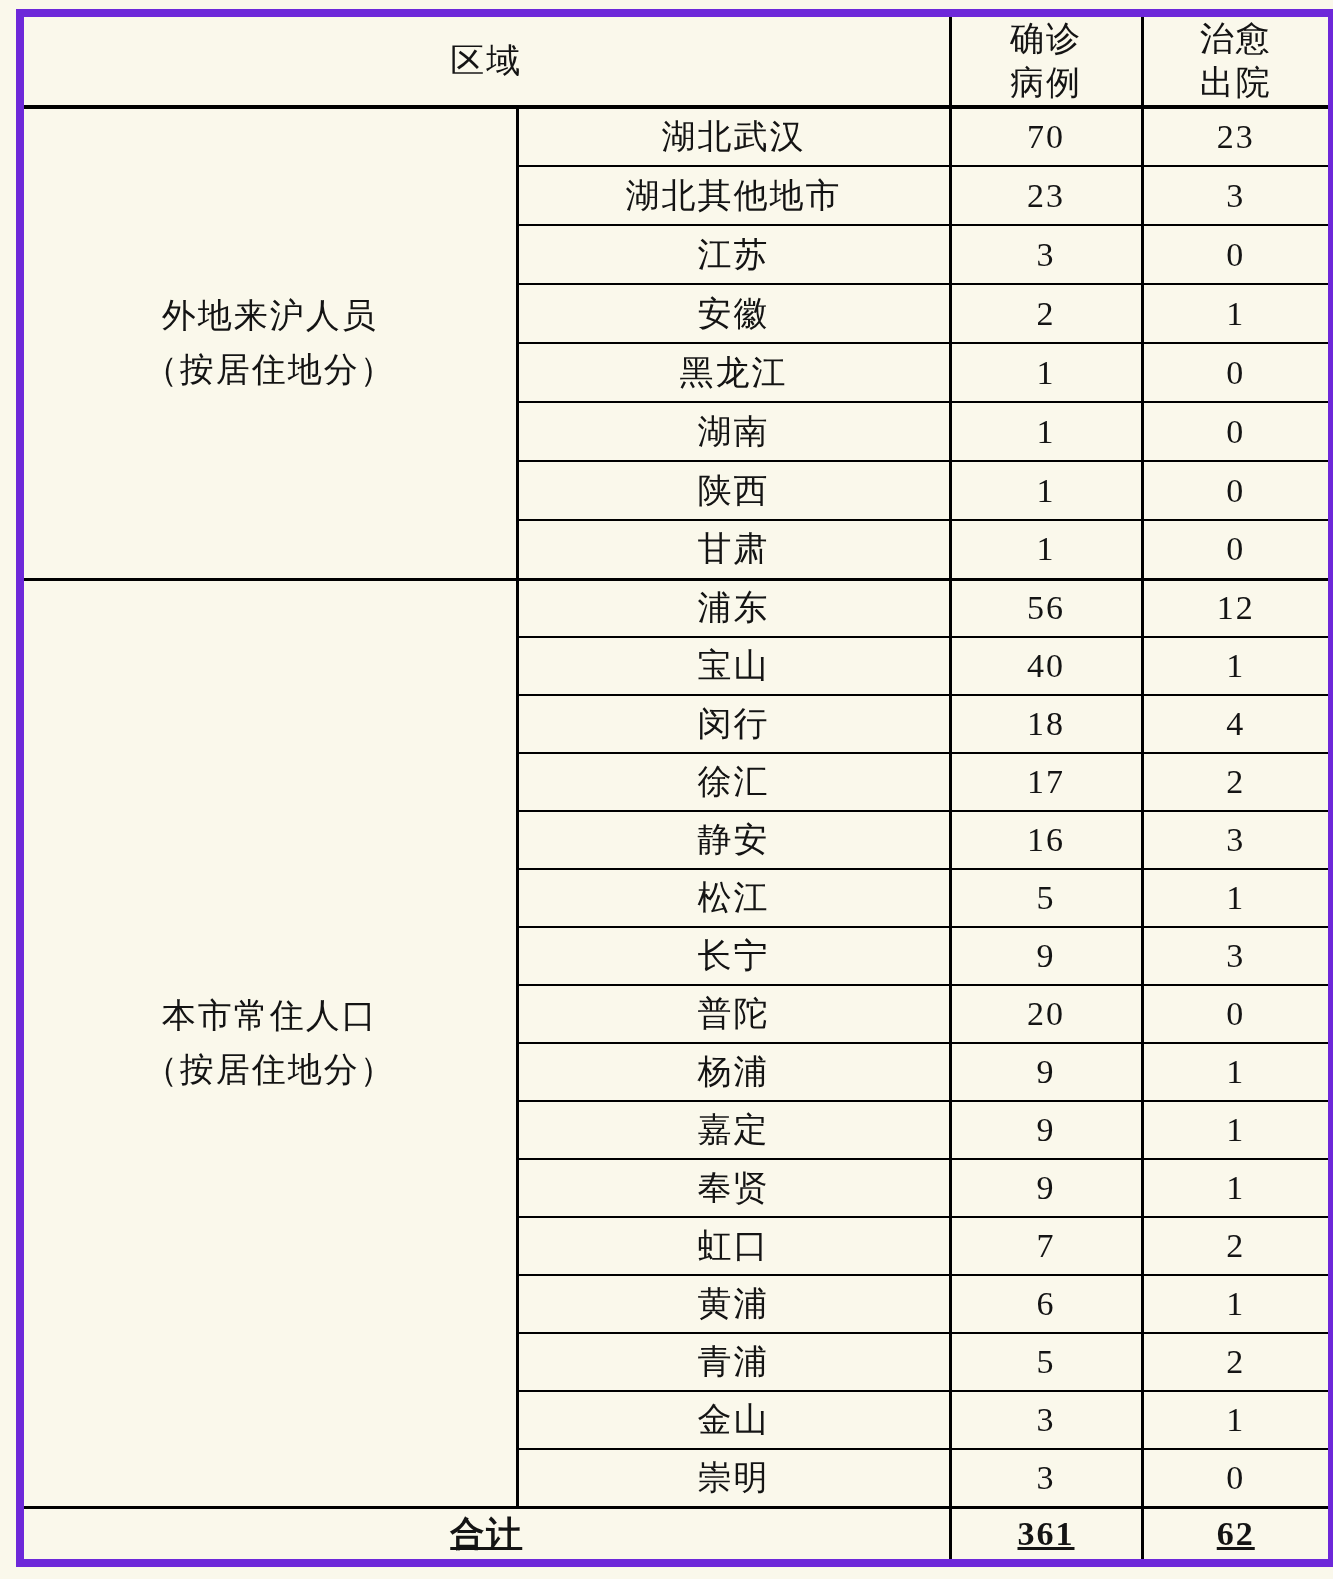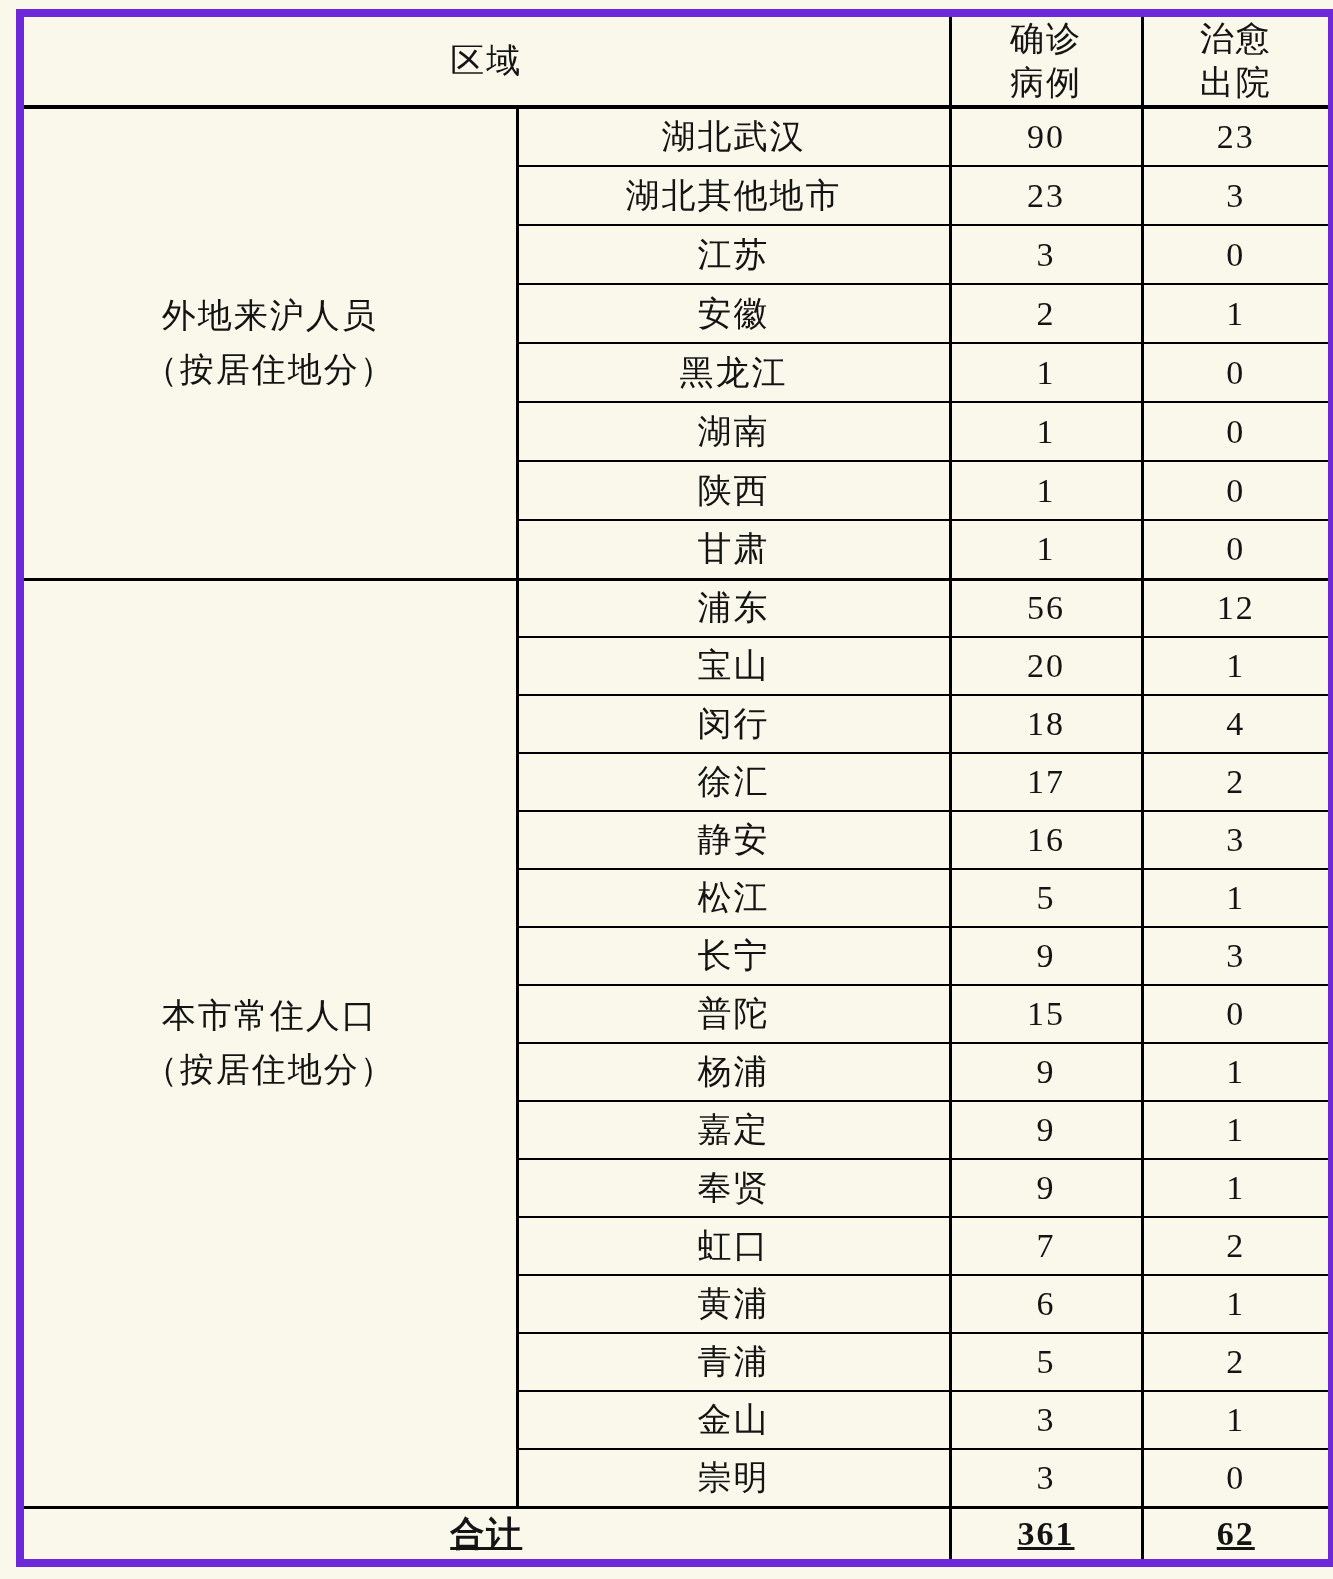--- a/index.html
+++ b/index.html
@@ -76,21 +76,21 @@
         </th>
       </tr>
     </thead>
     <tbody id="table-body">
         <tr class="g1">
           <td rowspan="8" class="group-label">
             <div>外地来沪人员</div>
             <div class="line2">（按居住地分）</div>
           </td>
           <td>湖北武汉</td>
-          <td>90</td>
+          <td>70</td>
           <td>23</td>
         </tr>
         <tr class="g1">
           <td>湖北其他地市</td>
           <td>23</td>
           <td>3</td>
         </tr>
         <tr class="g1">
           <td>江苏</td>
           <td>3</td>
@@ -125,21 +125,21 @@
           <td rowspan="16" class="group-label">
             <div>本市常住人口</div>
             <div class="line2">（按居住地分）</div>
           </td>
           <td>浦东</td>
           <td>56</td>
           <td>12</td>
         </tr>
         <tr class="g2">
           <td>宝山</td>
-          <td>20</td>
+          <td>40</td>
           <td>1</td>
         </tr>
         <tr class="g2">
           <td>闵行</td>
           <td>18</td>
           <td>4</td>
         </tr>
         <tr class="g2">
           <td>徐汇</td>
           <td>17</td>
@@ -155,21 +155,21 @@
           <td>5</td>
           <td>1</td>
         </tr>
         <tr class="g2">
           <td>长宁</td>
           <td>9</td>
           <td>3</td>
         </tr>
         <tr class="g2">
           <td>普陀</td>
-          <td>15</td>
+          <td>20</td>
           <td>0</td>
         </tr>
         <tr class="g2">
           <td>杨浦</td>
           <td>9</td>
           <td>1</td>
         </tr>
         <tr class="g2">
           <td>嘉定</td>
           <td>9</td>

